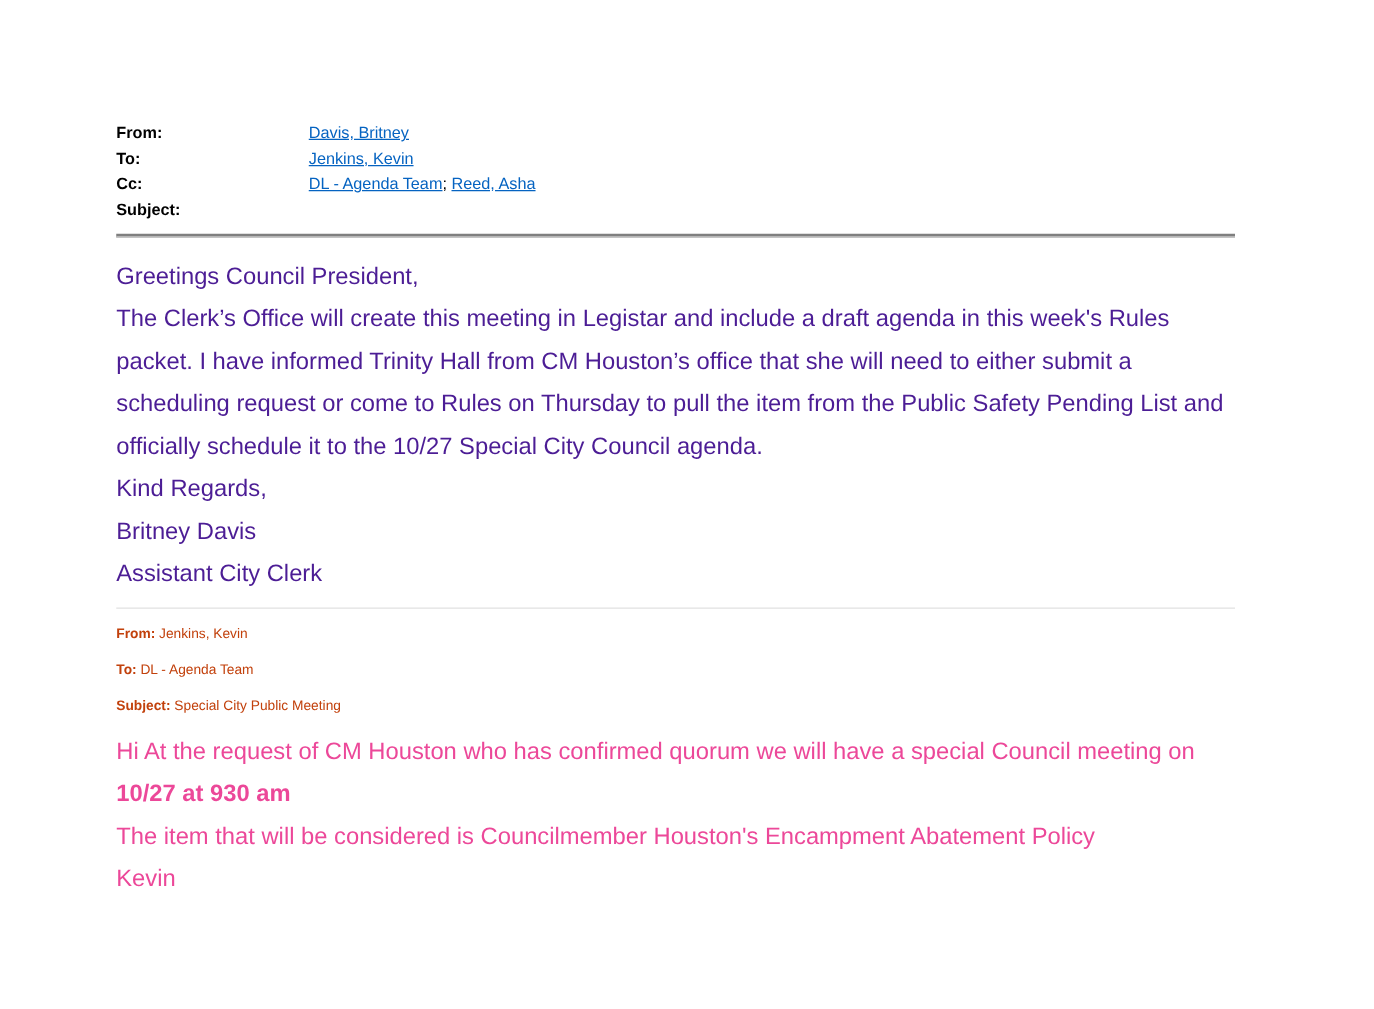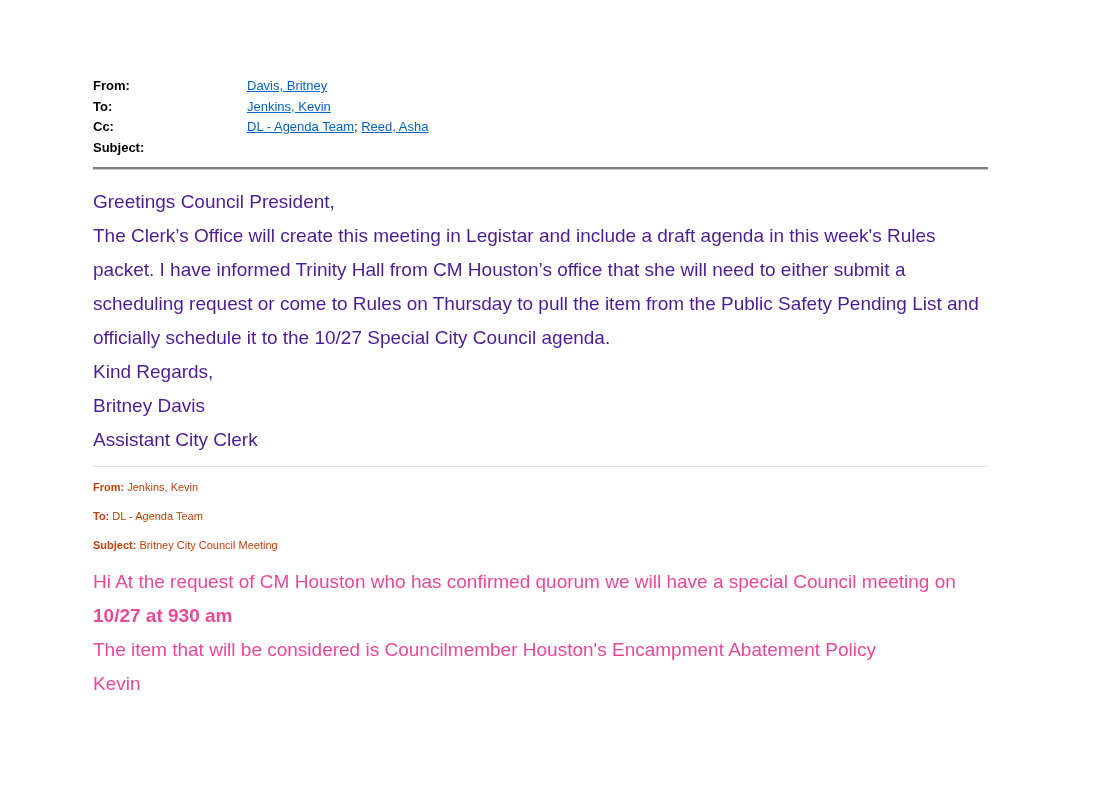--- a/index.html
+++ b/index.html
@@ -7,20 +7,21 @@
     width: 1099px;
     height: 807px;
     background: #ffffff;
     font-family: "Liberation Sans", sans-serif;
     overflow: hidden;
   }
   .page {
     width: 1099px;
     height: 675px;
     padding: 76px 111px 0 93px;
+    margin-top: 20px;
   }
   
   .meta-block { font-size: 13px; color: #000000; }
   .meta-row { display: flex; line-height: 20.5px; }
   .meta-label { width: 154px; flex: 0 0 154px; font-weight: bold; }
   .meta-value { color: #000000; }
   a.mail-link {
     color: #0563c1;
     text-decoration: underline;
     cursor: pointer;
@@ -93,21 +94,21 @@
     <div>Kind Regards,</div>
     <div>Britney Davis</div>
     <div>Assistant City Clerk</div>
   </div>
 
   <div class="quoted-divider"></div>
 
   <div class="quoted-header">
     <div><b>From:</b><span> Jenkins, Kevin</span></div>
     <div><b>To:</b><span> DL - Agenda Team</span></div>
-    <div><b>Subject:</b><span> Britney City Council Meeting</span></div>
+    <div><b>Subject:</b><span> Special City Public Meeting</span></div>
   </div>
 
   <div class="quoted-body">
     <div><span>Hi At the request of CM Houston who has confirmed quorum we will have a special Council meeting on </span><span class="bold-inline">10/27 at 930 am</span></div>
     <div>The item that will be considered is Councilmember Houston's Encampment Abatement Policy</div>
     <div>Kevin</div>
   </div>
 
 </div>
 

